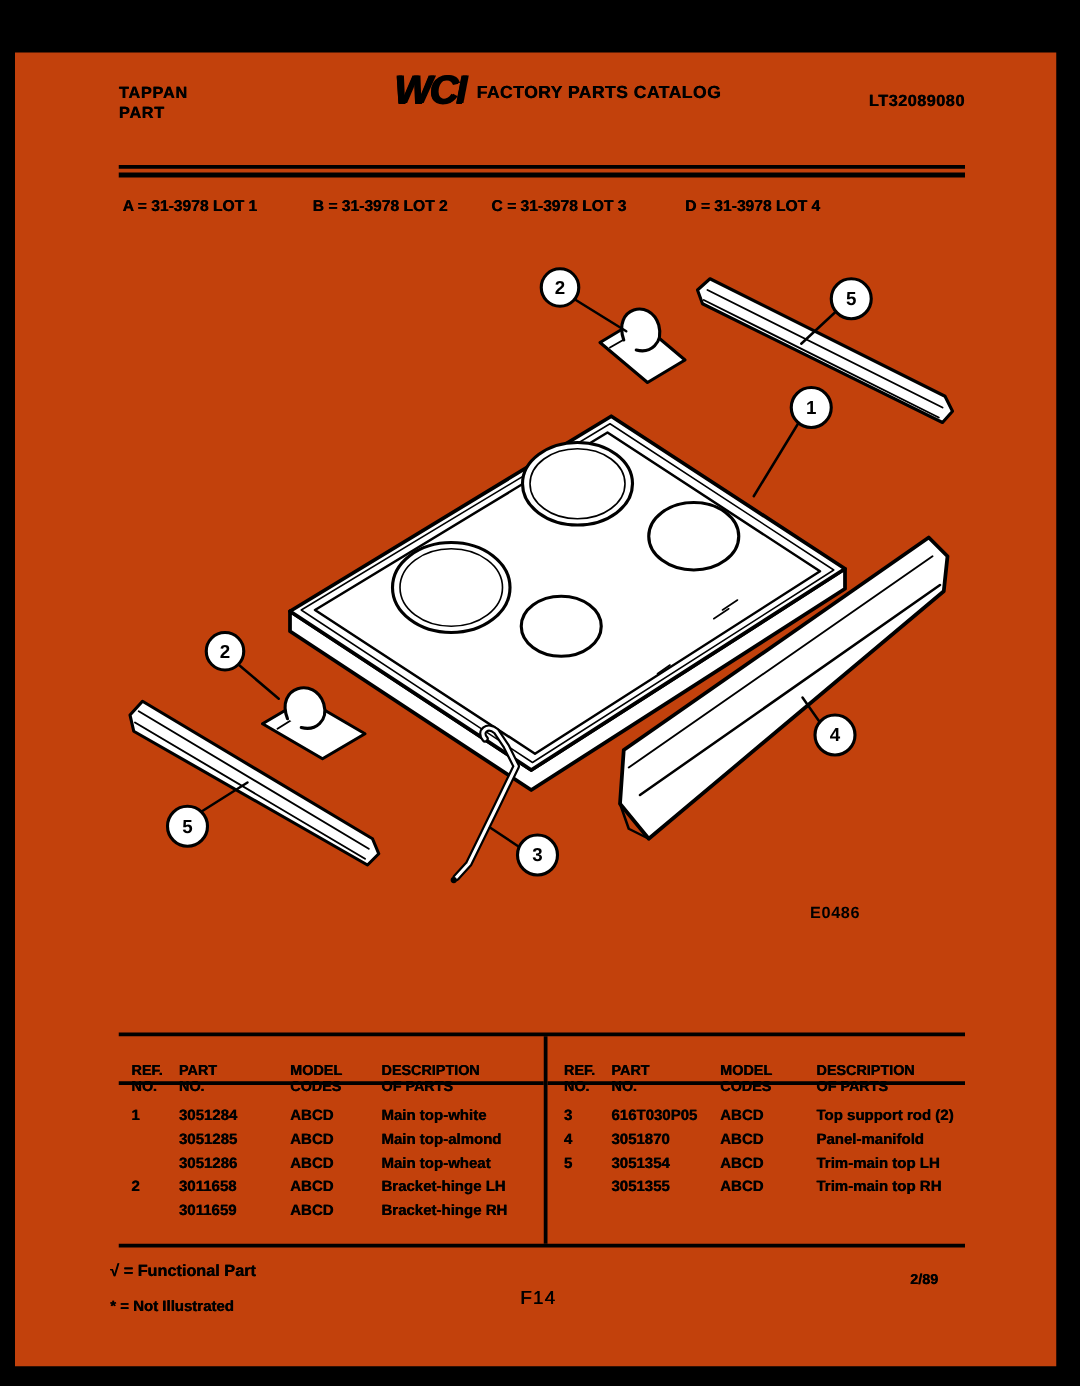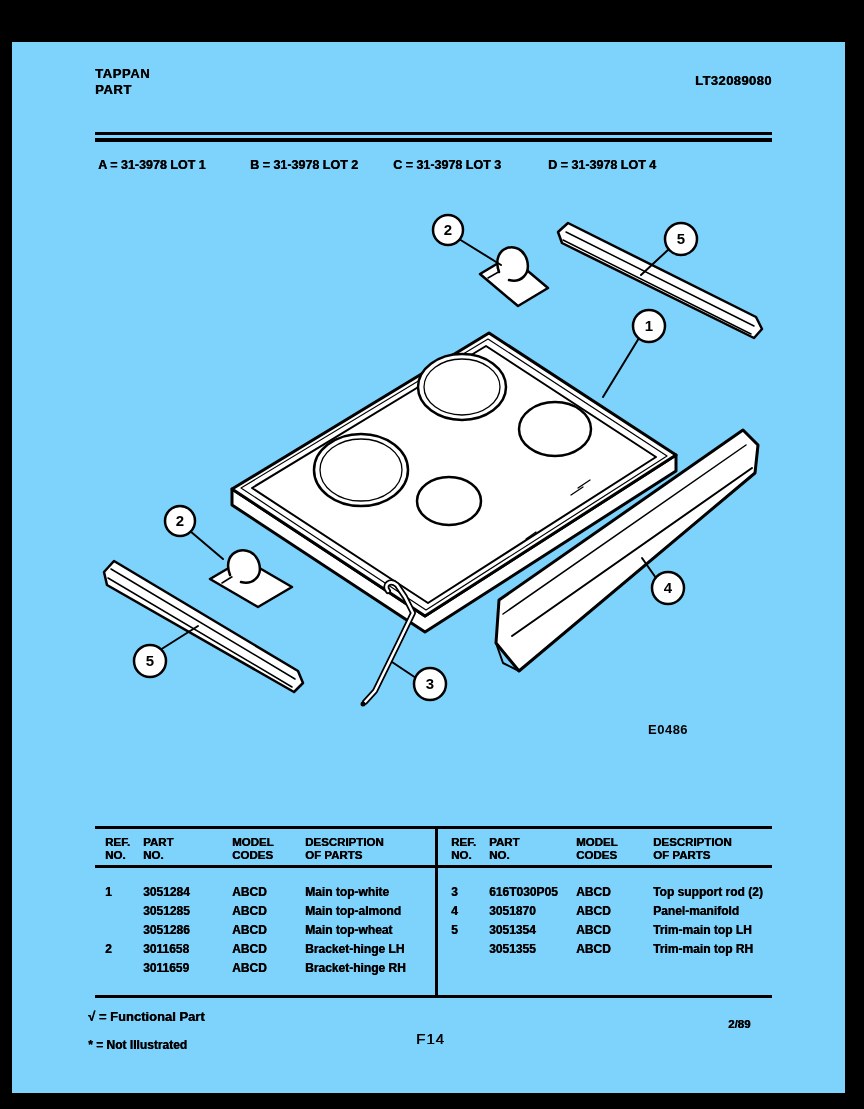--- a/index.html
+++ b/index.html
@@ -2,21 +2,21 @@
 <html><head>
 <meta charset="utf-8">
 <style>
   html,body{margin:0;padding:0;}
   body{
     width:864px;height:1109px;position:relative;background:#000;
     font-family:"Liberation Sans",sans-serif;color:#000;overflow:hidden;
   }
   .page{
     position:absolute;left:12px;top:42px;width:833px;height:1051px;
-    background:#7dd3fc;
+    background:#c2410c;
   }
   
   .brand{position:absolute;left:83px;top:24px;font-size:13px;font-weight:700;
          line-height:16px;letter-spacing:.6px;
          text-shadow:.4px 0 0 #000;}
   .logo-row{position:absolute;left:303px;top:13px;display:flex;align-items:flex-start;}
   .wci{font-size:32px;line-height:32px;font-weight:700;font-style:italic;
        letter-spacing:-2px;text-shadow:1.3px 0 0 #000,0 .8px 0 #000;}
   .catalog-title{font-size:14px;font-weight:700;margin:10px 0 0 10px;letter-spacing:.4px;
        text-shadow:.4px 0 0 #000;}
@@ -34,41 +34,45 @@
   svg.diagram .callout-num{font-family:"Liberation Sans",sans-serif;font-size:15px;
         font-weight:700;text-anchor:middle;}
   svg.diagram .figcode{font-family:"Liberation Sans",sans-serif;font-size:13px;
         font-weight:700;letter-spacing:.5px;}
   
   .parts-table{position:absolute;left:83px;top:784px;width:677px;height:166px;
         border-top:3px solid #000;border-bottom:3px solid #000;display:flex;
         text-shadow:.4px 0 0 #000;}
   .thalf{width:340px;box-sizing:border-box;}
   .thalf.right{flex:1;border-left:3px solid #000;}
-  .thead{display:grid;box-sizing:border-box;height:39px;padding-top:7px;
+  .thead{display:grid;box-sizing:border-box;height:39px;padding-top:22px;
         border-bottom:3px solid #000;font-size:11.5px;line-height:13px;font-weight:700;}
   .thalf.left  .thead,.thalf.left  .trow{grid-template-columns:38px 89px 73px auto;padding-left:10px;}
   .thalf.right .thead,.thalf.right .trow{grid-template-columns:38px 87px 77px auto;padding-left:13px;}
   .hc span{display:block;}
   .tbody{padding-top:15px;}
   .trow{display:grid;font-size:12px;line-height:19px;font-weight:700;white-space:nowrap;}
   
   .legend1{position:absolute;left:76px;top:967px;font-size:13px;font-weight:700;text-shadow:.4px 0 0 #000;}
   .legend2{position:absolute;left:76px;top:996px;font-size:12px;font-weight:700;text-shadow:.4px 0 0 #000;}
   .fpage{position:absolute;left:404px;top:988px;font-size:15px;font-weight:400;letter-spacing:1px;text-shadow:.5px 0 0 #000;}
   .rev{position:absolute;left:716px;top:976px;font-size:11.5px;font-weight:700;text-shadow:.4px 0 0 #000;}
 </style>
 </head>
 <body>
 
 <div class="page">
 
   <div class="brand">
     <div>TAPPAN</div>
     <div>PART</div>
+  </div>
+  <div class="logo-row">
+    <span class="wci">WCI</span>
+    <span class="catalog-title">FACTORY PARTS CATALOG</span>
   </div>
   <div class="pubno">LT32089080</div>
 
   <div class="double-rule">
     <div class="r1"></div>
     <div class="r2"></div>
   </div>
 
   <div class="lots">
     <span class="lot-a">A = 31-3978 LOT 1</span>

